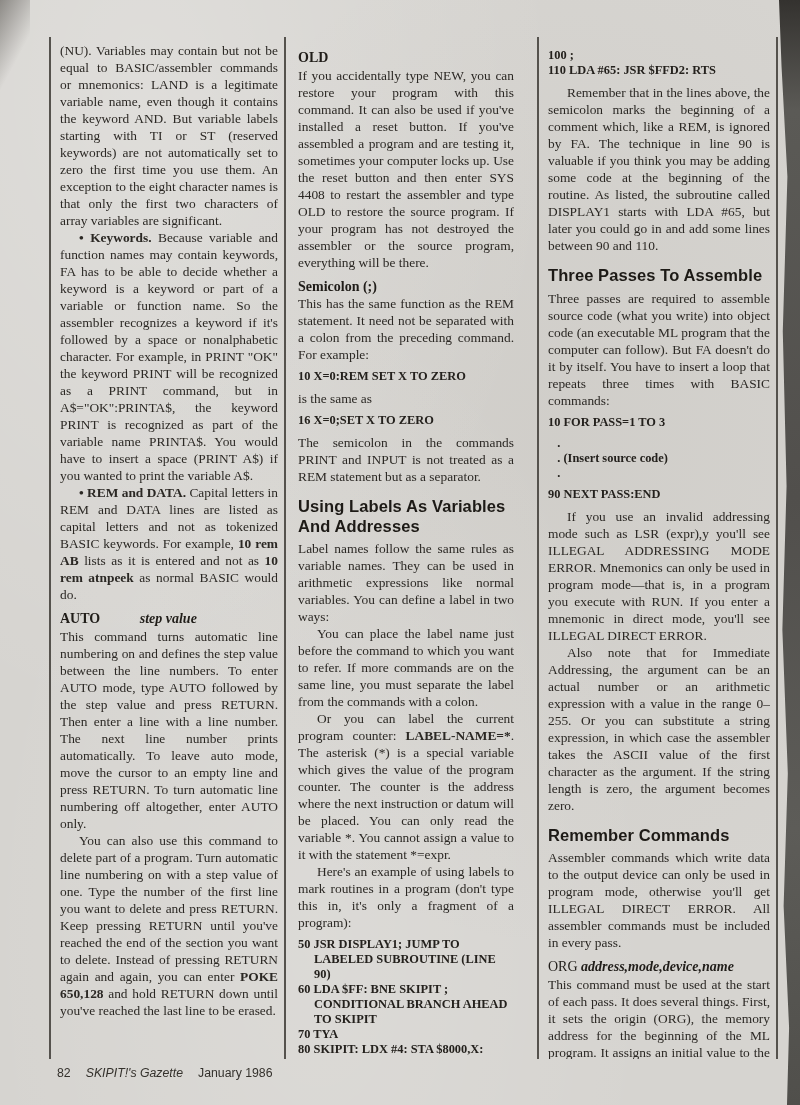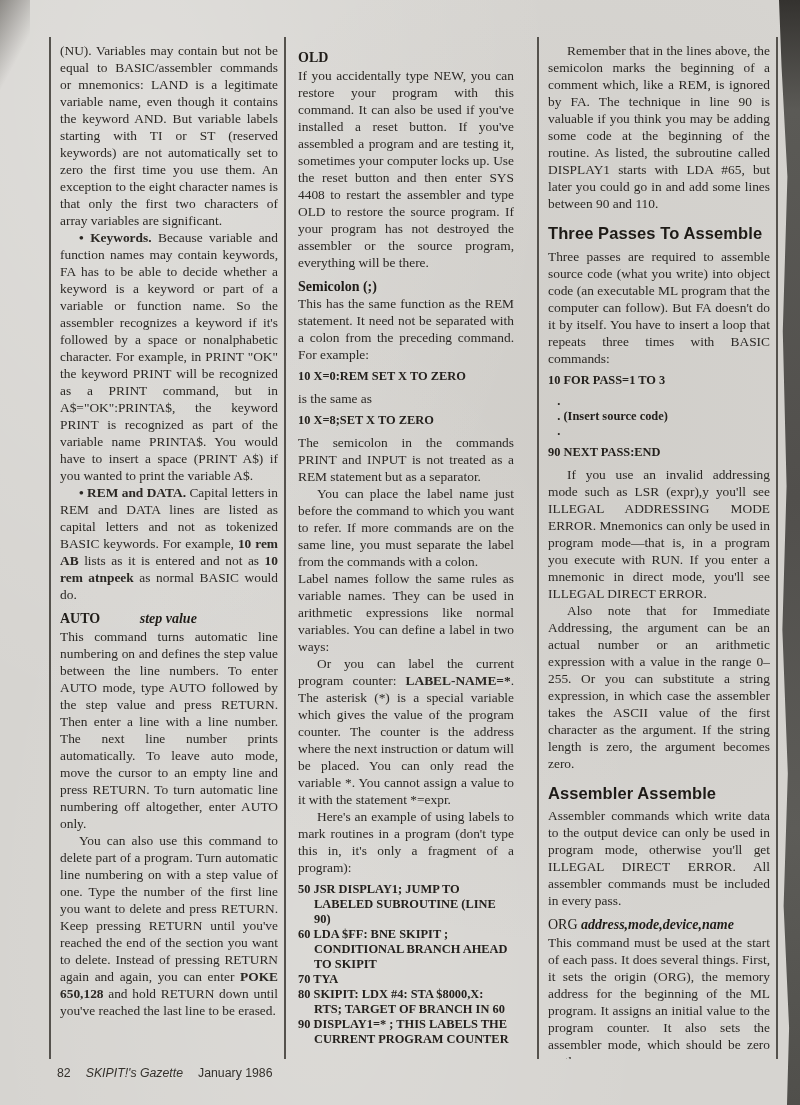--- a/index.html
+++ b/index.html
@@ -88,53 +88,58 @@
       <div class="col col2">
         <div class="subheading">OLD</div>
         <div class="para">If you accidentally type NEW, you can restore your program with this command. It can also be used if you've installed a reset button. If you've assembled a program and are testing it, sometimes your computer locks up. Use the reset button and then enter SYS 4408 to restart the assembler and type OLD to restore the source program. If your program has not destroyed the assembler or the source program, everything will be there.</div>
         <div class="subheading">Semicolon (;)</div>
         <div class="para">This has the same function as the REM statement. It need not be separated with a colon from the preceding command. For example:</div>
         <div class="code">
           <div class="code-line">10 X=0:REM SET X TO ZERO</div>
         </div>
         <div class="para">is the same as</div>
         <div class="code">
-          <div class="code-line">10 X=8;SET X TO ZERO</div>
+          <div class="code-line">16 X=0;SET X TO ZERO</div>
         </div>
         <div class="para">The semicolon in the commands PRINT and INPUT is not treated as a REM statement but as a separator.</div>
+        <div class="heading">Using Labels As Variables And Addresses</div>
+        <div class="para">Label names follow the same rules as variable names. They can be used in arithmetic expressions like normal variables. You can define a label in two ways:</div>
         <div class="para indent">You can place the label name just before the command to which you want to refer. If more commands are on the same line, you must separate the label from the commands with a colon.</div>
-        <div class="para">Label names follow the same rules as variable names. They can be used in arithmetic expressions like normal variables. You can define a label in two ways:</div>
         <div class="para indent"><span class="run">Or you can label the current program counter: </span><span class="run" style="font-weight: bold;">LABEL-NAME=*</span><span class="run">. The asterisk (*) is a special variable which gives the value of the program counter. The counter is the address where the next instruction or datum will be placed. You can only read the variable *. You cannot assign a value to it with the statement *=expr.</span></div>
         <div class="para indent">Here's an example of using labels to mark routines in a program (don't type this in, it's only a fragment of a program):</div>
         <div class="code">
           <div class="code-line">50 JSR DISPLAY1; JUMP TO LABELED SUBROUTINE (LINE 90)</div>
           <div class="code-line">60 LDA $FF: BNE SKIPIT ; CONDITIONAL BRANCH AHEAD TO SKIPIT</div>
           <div class="code-line">70 TYA</div>
           <div class="code-line">80 SKIPIT: LDX #4: STA $8000,X: RTS; TARGET OF BRANCH IN 60</div>
           <div class="code-line">90 DISPLAY1=* ; THIS LABELS THE CURRENT PROGRAM COUNTER</div>
         </div>
       </div>
       <div class="col col3">
+        <div class="code">
+          <div class="code-line">100 ;</div>
+          <div class="code-line">110 LDA #65: JSR $FFD2: RTS</div>
+        </div>
         <div class="para indent">Remember that in the lines above, the semicolon marks the beginning of a comment which, like a REM, is ignored by FA. The technique in line 90 is valuable if you think you may be adding some code at the beginning of the routine. As listed, the subroutine called DISPLAY1 starts with LDA #65, but later you could go in and add some lines between 90 and 110.</div>
         <div class="heading">Three Passes To Assemble</div>
         <div class="para">Three passes are required to assemble source code (what you write) into object code (an executable ML program that the computer can follow). But FA doesn't do it by itself. You have to insert a loop that repeats three times with BASIC commands:</div>
         <div class="code">
           <div class="code-line">10 FOR PASS=1 TO 3</div>
         </div>
         <div class="code">
           <div class="code-line">&nbsp;&nbsp;&nbsp;.</div>
           <div class="code-line">&nbsp;&nbsp;&nbsp;. (Insert source code)</div>
           <div class="code-line">&nbsp;&nbsp;&nbsp;.</div>
         </div>
         <div class="code">
           <div class="code-line">90 NEXT PASS:END</div>
         </div>
         <div class="para indent">If you use an invalid addressing mode such as LSR (expr),y you'll see ILLEGAL ADDRESSING MODE ERROR. Mnemonics can only be used in program mode—that is, in a program you execute with RUN. If you enter a mnemonic in direct mode, you'll see ILLEGAL DIRECT ERROR.</div>
         <div class="para indent">Also note that for Immediate Addressing, the argument can be an actual number or an arithmetic expression with a value in the range 0–255. Or you can substitute a string expression, in which case the assembler takes the ASCII value of the first character as the argument. If the string length is zero, the argument becomes zero.</div>
-        <div class="heading">Assembler Assemble</div>
+        <div class="heading">Remember Commands</div>
         <div class="para">Assembler commands which write data to the output device can only be used in program mode, otherwise you'll get ILLEGAL DIRECT ERROR. All assembler commands must be included in every pass.</div>
         <div class="subheading"><span class="run" style="font-weight: normal;">ORG </span><span class="run" style="font-weight: bold; font-style: italic;">address,mode,device,name</span></div>
         <div class="para">This command must be used at the start of each pass. It does several things. First, it sets the origin (ORG), the memory address for the beginning of the ML program. It assigns an initial value to the program counter. It also sets the assembler mode, which should be zero on the</div>
       </div>
     </div>
   <div class="footer">
     <span>82</span>
     <span class="mag">SKIPIT!'s Gazette</span>
     <span>January 1986</span>
   </div>

